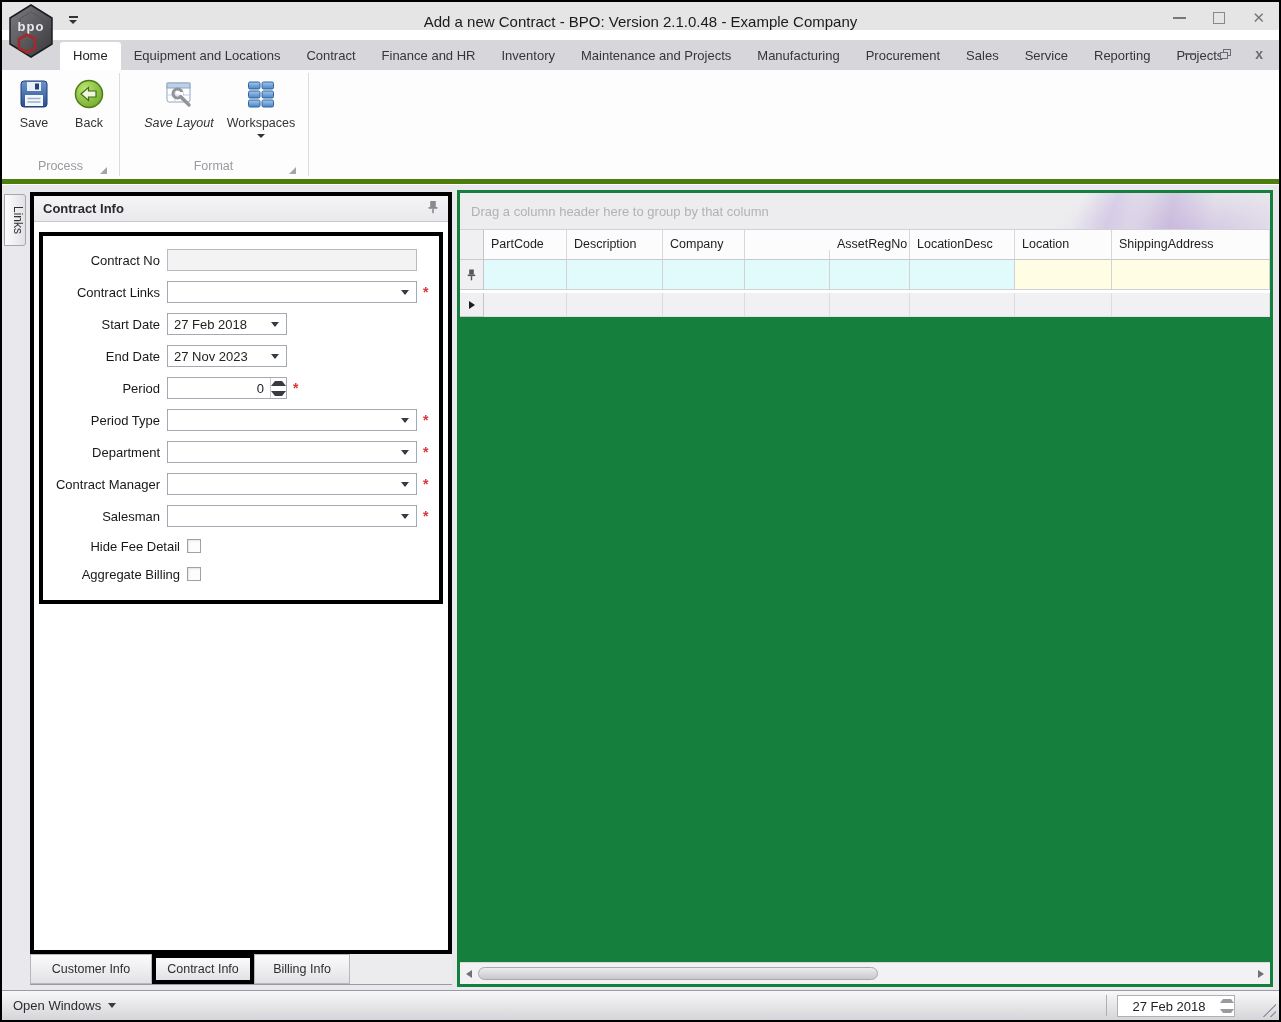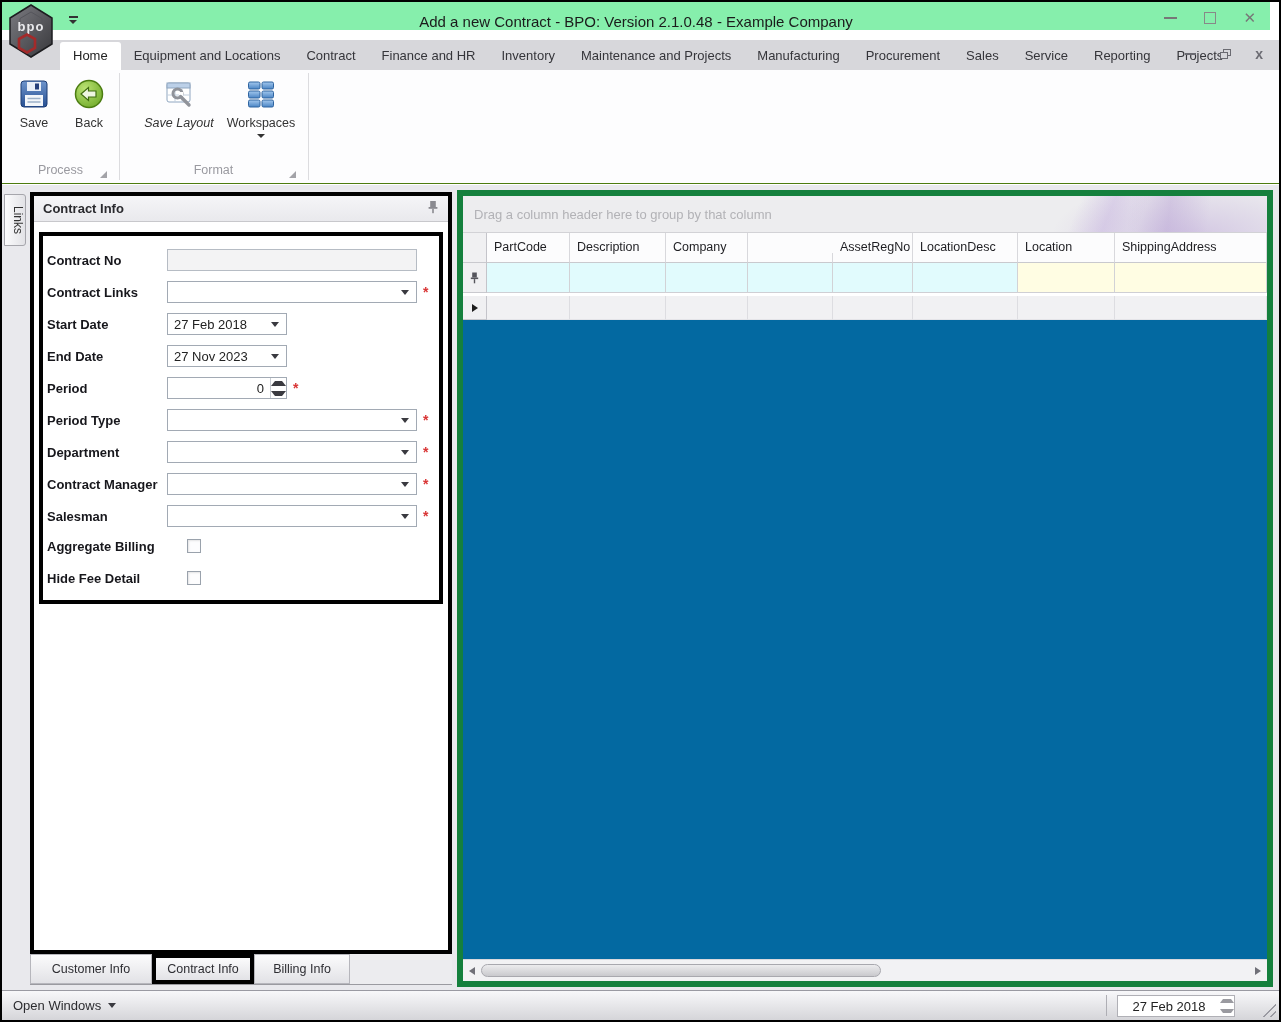--- a/index.html
+++ b/index.html
@@ -3,78 +3,78 @@
 <meta charset="utf-8">
 <style>
   * { margin:0; padding:0; box-sizing:border-box; }
   html,body { background:#fff; }
   #window {
     position:relative; width:1281px; height:1022px;
     border:2px solid #000; background:#fff; overflow:hidden;
     font-family:"Liberation Sans", sans-serif; color:#222;
   }
   
-  .titlebar { position:absolute; top:0; left:0; right:9px; height:28px; background:#86efac; }
+  .titlebar { position:absolute; top:0; left:0; right:0; height:28px; background:#e5e5e5; }
   .logo { position:absolute; left:4px; top:2px; z-index:6; }
   .qat { position:absolute; left:66px; top:14px; width:10px; }
   .qat .bar { width:9px; height:2px; background:#333; margin:0 auto 2px; }
   .qat .tri { width:0; height:0; margin:0 auto; border-left:4px solid transparent; border-right:4px solid transparent; border-top:4px solid #333; }
   .title-text { position:absolute; left:100px; right:100px; top:11px; text-align:center; font-size:15px; color:#1b1b1b; white-space:nowrap; }
   .win-controls { position:absolute; right:14px; top:9px; display:flex; align-items:center; gap:27px; }
   .wc-min { width:13px; height:2px; background:#777; }
   .wc-max { width:12px; height:12px; border:1.5px solid #888; }
   .wc-close { font-size:15px; color:#777; line-height:14px; }
   
   .tabrow { position:absolute; top:38px; left:0; right:0; height:30px; background:#d7d7db; display:flex; align-items:flex-end; padding-left:58px; }
   .rtab { height:28px; line-height:28px; padding:0 13px; font-size:13px; color:#35353a; white-space:nowrap; }
   .rtab.active { background:#fff; border-radius:3px 3px 0 0; color:#222; }
   .child-controls { position:absolute; right:16px; top:46px; display:flex; align-items:center; gap:24px; z-index:3; }
   .cc-min { width:11px; height:2px; background:#6b6b72; }
   .cc-restore { position:relative; width:11px; height:10px; }
   .cc-restore .b1 { position:absolute; right:0; top:0; width:8px; height:7px; border:1.5px solid #6b6b72; background:#d7d7db; }
   .cc-restore .b2 { position:absolute; left:0; bottom:0; width:8px; height:7px; border:1.5px solid #6b6b72; background:#d7d7db; }
   .cc-close { font-size:14px; font-weight:bold; color:#6b6b72; line-height:12px; }
   
-  .ribbon { position:absolute; top:68px; left:0; right:0; height:114px; background:#fdfdfe; border-bottom:1px solid #4d7c0f; }
+  .ribbon { position:absolute; top:68px; left:0; right:0; height:114px; background:#fdfdfe; border-bottom:5px solid #4d7c0f; }
   .rib-sep { position:absolute; top:3px; bottom:3px; width:1px; background:#dcdcdf; }
   .big-btn { position:absolute; top:8px; text-align:center; font-size:12.5px; color:#333; cursor:default; }
   .big-btn svg { display:block; margin:0 auto; }
   .big-btn .bl { margin-top:6px; white-space:nowrap; }
   .drop-arrow { width:0; height:0; margin:4px auto 0; border-left:4px solid transparent; border-right:4px solid transparent; border-top:4px solid #333; }
   .grp-caption { position:absolute; bottom:3px; height:17px; font-size:12.5px; color:#9a9aa0; text-align:center; }
   .dlg-launcher { position:absolute; bottom:5px; width:0; height:0; border-bottom:7px solid #a3a3a8; border-left:7px solid transparent; }
   
   .mainbg { position:absolute; top:183px; left:0; right:0; bottom:30px; background:#e9e9ed; }
   .links-tab { position:absolute; left:2px; top:192px; width:22px; height:52px; background:linear-gradient(to right,#fcfcfd,#e2e2e6); border:1px solid #a6a6ac; border-radius:0 3px 3px 0; writing-mode:vertical-rl; text-align:center; font-size:12px; color:#333; }
   
   .left-panel { position:absolute; left:28px; top:190px; width:422px; height:762px; border:4px solid #000; background:#fff; }
   .panel-header { height:26px; background:linear-gradient(#f5f5f7,#e9e9ed); border-bottom:1px solid #c8c8cc; display:flex; align-items:center; padding:0 9px; font-weight:bold; font-size:13px; color:#2a2a2e; }
   .panel-header .sp { flex:1; }
   .form-box { position:absolute; left:5px; right:5px; top:36px; height:372px; border:4px solid #000; background:#fff; padding-top:13px; overflow:hidden; }
   .frow { display:flex; align-items:center; margin:0 8px 10px 4px; min-height:22px; }
-  .flabel { width:120px; text-align:left; font-weight:bold; font-size:13px; color:#17171c; padding-right:7px; line-height:15px; }
+  .flabel { width:120px; text-align:right; font-weight:normal; font-size:13px; color:#17171c; padding-right:7px; line-height:15px; }
   .tbox, .combo, .spin { height:22px; border:1px solid #a2aab4; background:#fff; font-size:13px; color:#222; display:flex; align-items:center; }
   .tbox.disabled { background:#f3f3f4; border-color:#b6bcc4; }
   .combo { justify-content:space-between; padding-left:6px; }
   .arr-down { width:0; height:0; border-left:4px solid transparent; border-right:4px solid transparent; border-top:5px solid #3a3a40; margin-right:7px; }
   .w250 { width:250px; } .w120 { width:120px; }
   .spin { justify-content:flex-end; }
   .spin .val { flex:1; text-align:right; padding-right:6px; }
   .spin .btns { width:16px; height:100%; border-left:1px solid #c9cdd3; display:flex; flex-direction:column; }
   .spin .btns span { flex:1; display:flex; align-items:center; justify-content:center; }
   .tri-up { width:0; height:0; border-left:4px solid transparent; border-right:4px solid transparent; border-bottom:5px solid #3a3a40; }
   .tri-dn { width:0; height:0; border-left:4px solid transparent; border-right:4px solid transparent; border-top:5px solid #3a3a40; }
   .req { color:#d93535; font-weight:bold; margin-left:6px; font-size:14px; }
   .chk { width:14px; height:14px; border:1px solid #9aa2ac; background:#fdfdfe; box-shadow:inset 1px 1px 2px rgba(0,0,0,.10); }
   
   .panel-tabs { position:absolute; left:28px; top:952px; width:422px; height:31px; background:#ececef; border-bottom:1px solid #9a9aa0; display:flex; }
   .ptab { display:flex; align-items:center; justify-content:center; font-size:12.5px; color:#2e2e33; background:linear-gradient(#fbfbfc,#e2e2e6); border:1px solid #b6b6bc; height:100%; }
   .ptab.annotated { border:4px solid #000; }
   
-  .right-panel { position:absolute; left:455px; top:188px; width:816px; height:797px; background:#0369a1; border:6px solid #15803d; }
+  .right-panel { position:absolute; left:455px; top:188px; width:816px; height:797px; background:#15803d; border:3px solid #15803d; }
   .group-bar { position:relative; height:37px; background:#ededef; border-bottom:1px solid #d2d2d6; display:flex; align-items:center; padding-left:11px; font-size:13px; color:#b2b2b6; overflow:hidden; }
   .swirl { position:absolute; right:0; top:0; width:330px; height:100%;
     background:
       radial-gradient(ellipse 220px 90px at 78% 115%, rgba(167,136,206,.38), transparent 65%),
       linear-gradient(112deg, transparent 42%, rgba(183,156,219,.30) 52%, transparent 62%),
       linear-gradient(98deg, transparent 58%, rgba(162,132,200,.28) 70%, transparent 82%);
   }
   .grid-hdr, .grid-filter, .grid-row { display:flex; }
   .grid-hdr { height:30px; background:#fcfcfd; }
   .gcell { border-right:1px solid #d8d8dc; border-bottom:1px solid #c9c9ce; padding:7px 0 0 7px; font-size:12.5px; color:#1e1e22; overflow:hidden; white-space:nowrap; }
@@ -322,26 +322,26 @@
         <span class="req">*</span>
       </div>
       <div class="frow">
         <div class="flabel">Salesman</div>
         <div class="combo w250">
           <span></span>
           <span class="arr-down"></span>
         </div>
         <span class="req">*</span>
       </div>
+      <div class="frow" style="min-height:18px;">
+        <div class="flabel" style="width:140px;">Hide Fee Detail</div>
+        <div class="chk"></div>
+      </div>
       <div class="frow" style="min-height:18px; margin-bottom:14px;">
         <div class="flabel" style="width:140px;">Aggregate Billing</div>
-        <div class="chk"></div>
-      </div>
-      <div class="frow" style="min-height:18px;">
-        <div class="flabel" style="width:140px;">Hide Fee Detail</div>
         <div class="chk"></div>
       </div>
     </div>
   </div>
 
   <div class="panel-tabs">
     <div class="ptab" style="width:122px;">Customer Info</div>
     <div class="ptab annotated" style="width:102px;">Contract Info</div>
     <div class="ptab" style="width:96px;">Billing Info</div>
   </div>

